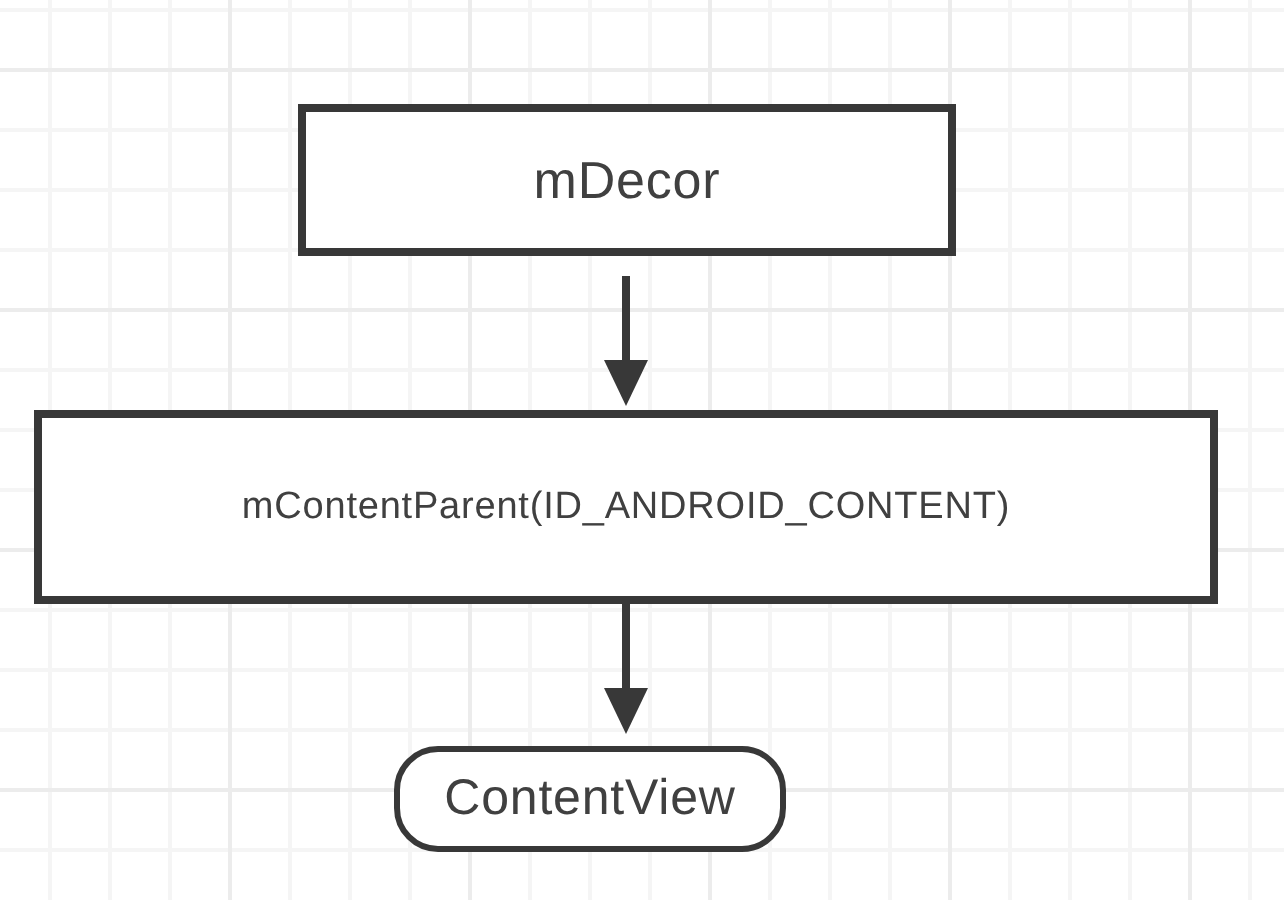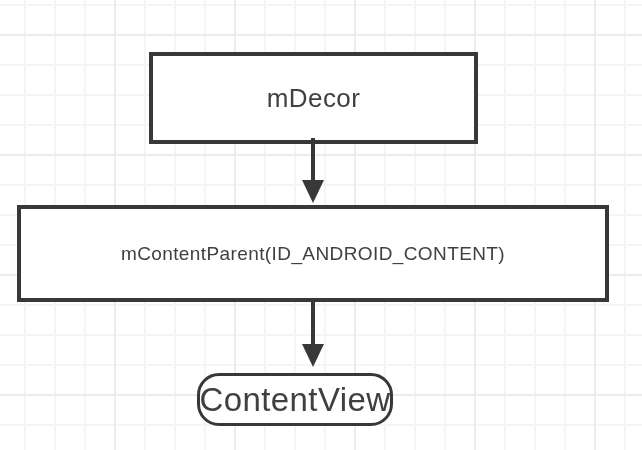--- a/index.html
+++ b/index.html
@@ -36,38 +36,38 @@
     justify-content: center;
     font-size: 26px;
     letter-spacing: 0.4px;
     white-space: nowrap;
   }
 
   #node-mdecor {
     left: 149px;
     top: 52px;
     width: 329px;
-    height: 92px;
+    height: 76px;
   }
 
   #node-mcontentparent {
     left: 17px;
     top: 205px;
     width: 592px;
     height: 97px;
     font-size: 19px;
   }
 
   #node-contentview {
     left: 197px;
     top: 373px;
     width: 196px;
     height: 53px;
     border-width: 3px;
-    font-size: 33px;
+    font-size: 25px;
     border-radius: 22px;
   }
 
   .arrow-shaft {
     position: absolute;
     width: 4px;
     background: #383838;
   }
 
   .arrow-head {

